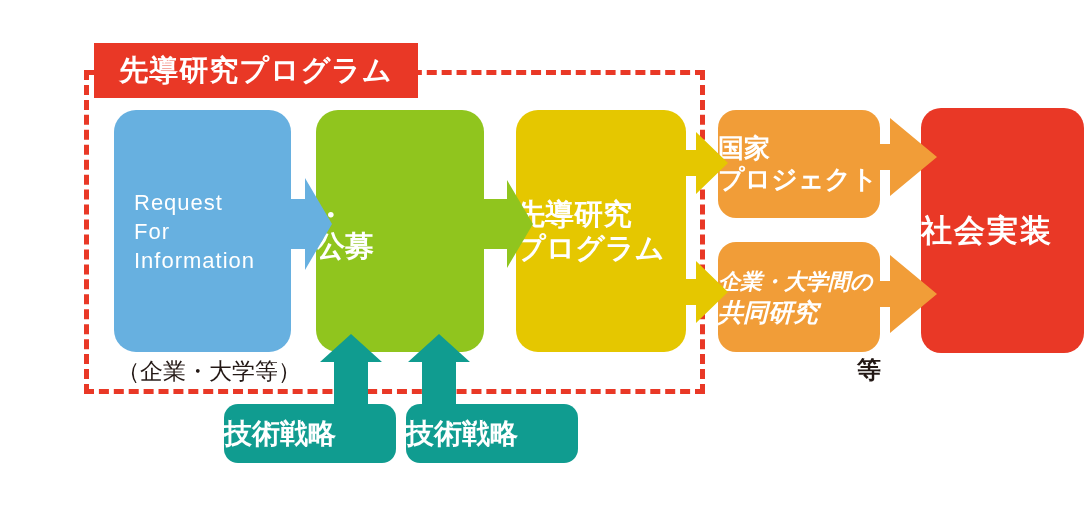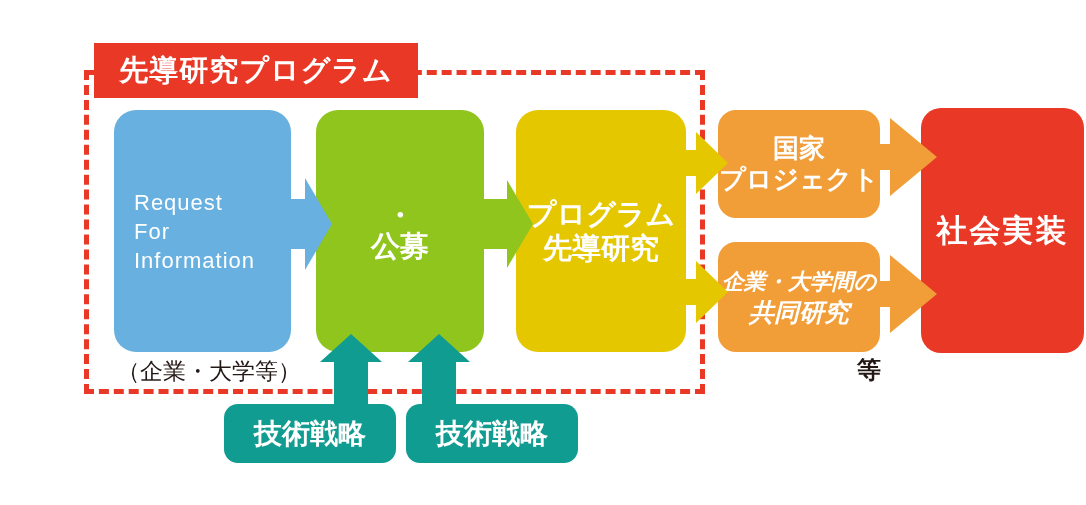--- a/index.html
+++ b/index.html
@@ -25,21 +25,21 @@
   }
 
   .program-label{
     position:absolute;left:53px;top:43px;width:324px;height:55px;
     background:var(--red);color:#fff;font-weight:bold;font-size:29px;
     display:flex;align-items:center;justify-content:center;letter-spacing:1px;
   }
 
   .box{
     position:absolute;color:#fff;font-weight:bold;
-    display:flex;flex-direction:column;align-items:center;justify-content:center;
+    display:flex;flex-direction:column;align-items:flex-start;justify-content:center;
     text-align:center;
   }
   .box-rfi{
     left:73px;top:110px;width:177px;height:242px;background:var(--blue);
     border-radius:22px;align-items:stretch;text-align:left;padding-left:20px;
   }
   .rfi-title{font-size:34px;font-weight:bold;text-align:center;
     margin-right:20px;margin-bottom:10px;letter-spacing:1px;}
   .rfi-sub{font-size:22px;font-weight:normal;line-height:29px;letter-spacing:1px;}
 
@@ -92,22 +92,22 @@
     </div>
   </div>
   <div class="caption">（企業・大学等）</div>
 
   <div class="box box-kadai">
     <div>・</div>
     <div>公募</div>
   </div>
 
   <div class="box box-sendo">
+    <div>先導研究</div>
     <div>プログラム</div>
-    <div>先導研究</div>
   </div>
 
   <div class="box box-kokka">
     <div>国家</div>
     <div>プロジェクト</div>
   </div>
 
   <div class="box box-kyodo">
     <div class="line-sm">企業・大学間の</div>
     <div>共同研究</div>

